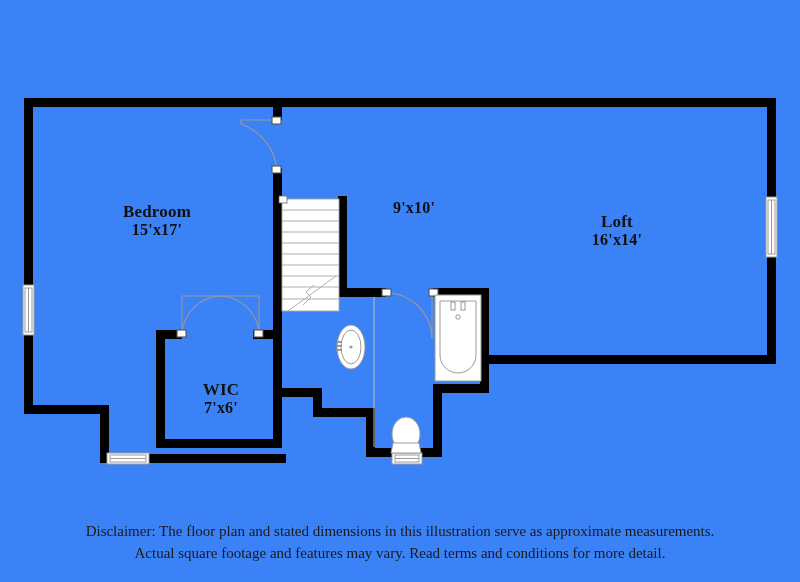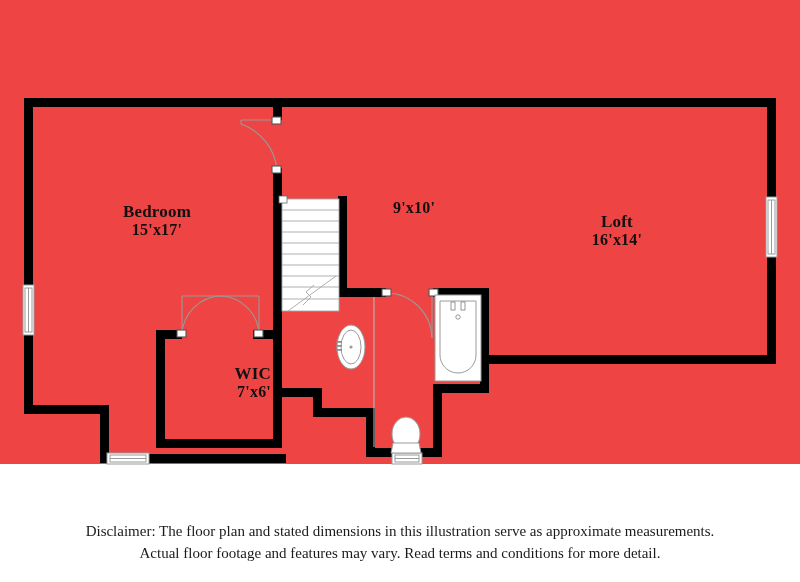--- a/index.html
+++ b/index.html
@@ -10,22 +10,22 @@
   body {
     width: 800px;
     height: 582px;
     font-family: "Liberation Serif", serif;
     position: relative;
     overflow: hidden;
   }
   #floorplan-root {
     position: relative;
     width: 800px;
-    height: 464px;
-    background: #ef4444;
+    height: 582px;
+    background: #3b82f6;
   }
   svg.plan {
     position: absolute;
     left: 0;
     top: 0;
     width: 800px;
     height: 582px;
     display: block;
   }
   .room-label {
@@ -226,32 +226,32 @@
       </g>
     </g>
 
   </svg>
 
   <div class="room-label" style="left:107px; top:202px; width:100px;">
     <span class="rl-name">Bedroom</span>
     <span class="rl-dim">15'x17'</span>
   </div>
 
-  <div class="room-label" style="left:171px; top:364px; width:100px;text-align:right;">
+  <div class="room-label" style="left:171px; top:380px; width:100px;">
     <span class="rl-name">WIC</span>
     <span class="rl-dim">7'x6'</span>
   </div>
 
   <div class="room-label dim-only" style="left:364px; top:199px; width:100px;text-align:center;">
     <span class="rl-dim">9'x10'</span>
   </div>
 
   <div class="room-label" style="left:567px; top:212px; width:100px;">
     <span class="rl-name">Loft</span>
     <span class="rl-dim">16'x14'</span>
   </div>
 
   <div id="disclaimer">
     <span>Disclaimer: The floor plan and stated dimensions in this illustration serve as approximate measurements.</span>
-    <span>Actual floor footage and features may vary. Read terms and conditions for more detail.</span>
+    <span>Actual square footage and features may vary. Read terms and conditions for more detail.</span>
   </div>
 
 </div>
 
 </body></html>

